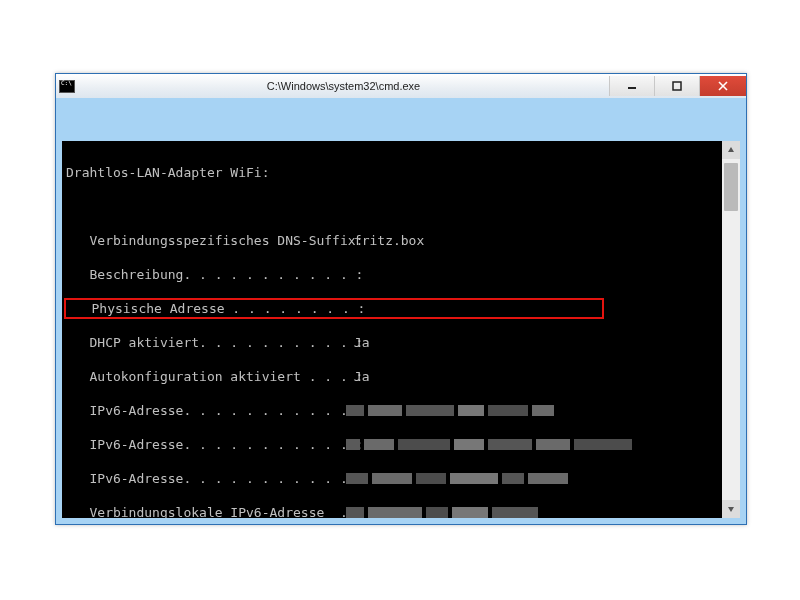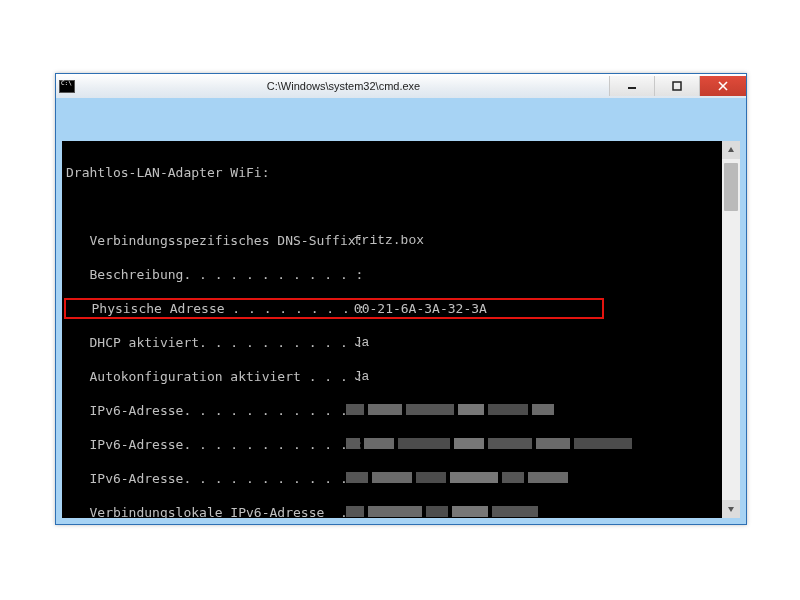--- a/index.html
+++ b/index.html
@@ -137,21 +137,21 @@
     left: 2px;
     width: 14px;
     top: 22px;
     height: 48px;
     background: #bababa;
     border-radius: 1px;
   }
   .line { display: block; height: 17px; }
   .row { display: flex; height: 17px; }
   .row .lbl { width: 280px; }
-  .row .val { flex: 1; font-family: Liberation Mono, monospace; }
+  .row .val { flex: 1; }
   .highlight-row {
     position: relative;
     border: 2px solid #e3140f;
     margin: -2px 0 -2px -2px;
     padding: 0 0 0 0;
     box-sizing: border-box;
     height: 21px;
     display: flex;
     align-items: center;
     width: 540px;
@@ -199,21 +199,21 @@
       </div>
     </div>
   </div>
 
   <div class="console-frame">
     <div class="console">
 <span class="line">Drahtlos-LAN-Adapter WiFi:</span>
 <span class="line"> </span>
 <span class="row"><span class="lbl">   Verbindungsspezifisches DNS-Suffix:</span><span class="val"> fritz.box</span></span>
 <span class="row"><span class="lbl">   Beschreibung. . . . . . . . . . . :</span></span>
-<div class="highlight-row"><div class="inner"><span class="lbl">   Physische Adresse . . . . . . . . :</span><span class="val"> 00-21-6A-3A-32-3A</span></div></div>
+<div class="highlight-row"><div class="inner"><span class="lbl">   Physische Adresse . . . . . . . . :</span></div></div>
 <span class="row"><span class="lbl">   DHCP aktiviert. . . . . . . . . . :</span><span class="val"> Ja</span></span>
 <span class="row"><span class="lbl">   Autokonfiguration aktiviert . . . :</span><span class="val"> Ja</span></span>
 <span class="row"><span class="lbl">   IPv6-Adresse. . . . . . . . . . . :</span><span class="val"><span class="redacted"><span style="width:18px;background:#555"></span><span style="width:34px;background:#6a6a6a"></span><span style="width:48px;background:#555"></span><span style="width:26px;background:#777"></span><span style="width:40px;background:#4c4c4c"></span><span style="width:22px;background:#6a6a6a"></span></span></span></span>
 <span class="row"><span class="lbl">   IPv6-Adresse. . . . . . . . . . . :</span><span class="val"><span class="redacted"><span style="width:14px;background:#5a5a5a"></span><span style="width:30px;background:#6a6a6a"></span><span style="width:52px;background:#4c4c4c"></span><span style="width:30px;background:#777"></span><span style="width:44px;background:#555"></span><span style="width:34px;background:#6a6a6a"></span><span style="width:58px;background:#4c4c4c"></span></span></span></span>
 <span class="row"><span class="lbl">   IPv6-Adresse. . . . . . . . . . . :</span><span class="val"><span class="redacted"><span style="width:22px;background:#555"></span><span style="width:40px;background:#6a6a6a"></span><span style="width:30px;background:#4c4c4c"></span><span style="width:48px;background:#777"></span><span style="width:22px;background:#555"></span><span style="width:40px;background:#6a6a6a"></span></span></span></span>
 <span class="row"><span class="lbl">   Verbindungslokale IPv6-Adresse  . :</span><span class="val"><span class="redacted"><span style="width:18px;background:#555"></span><span style="width:54px;background:#6a6a6a"></span><span style="width:22px;background:#4c4c4c"></span><span style="width:36px;background:#777"></span><span style="width:46px;background:#555"></span></span></span></span>
 
 
 
 

